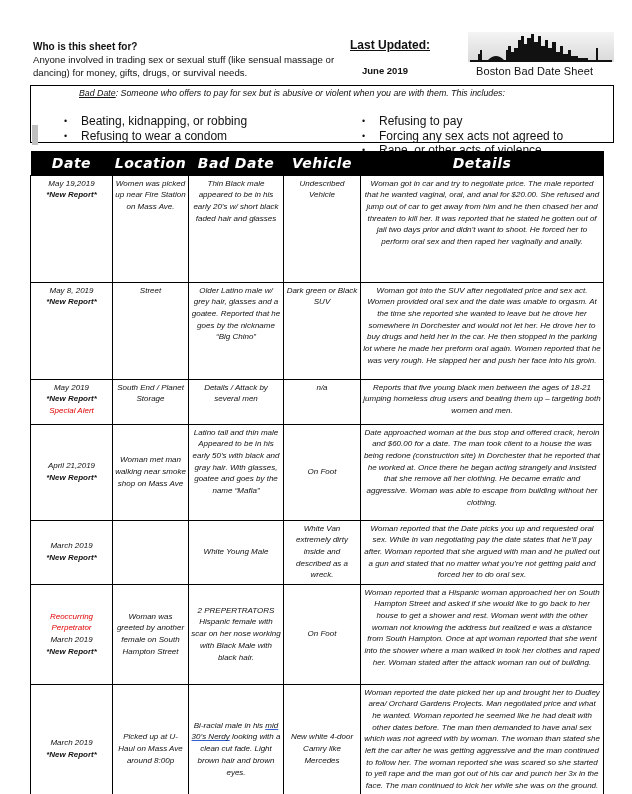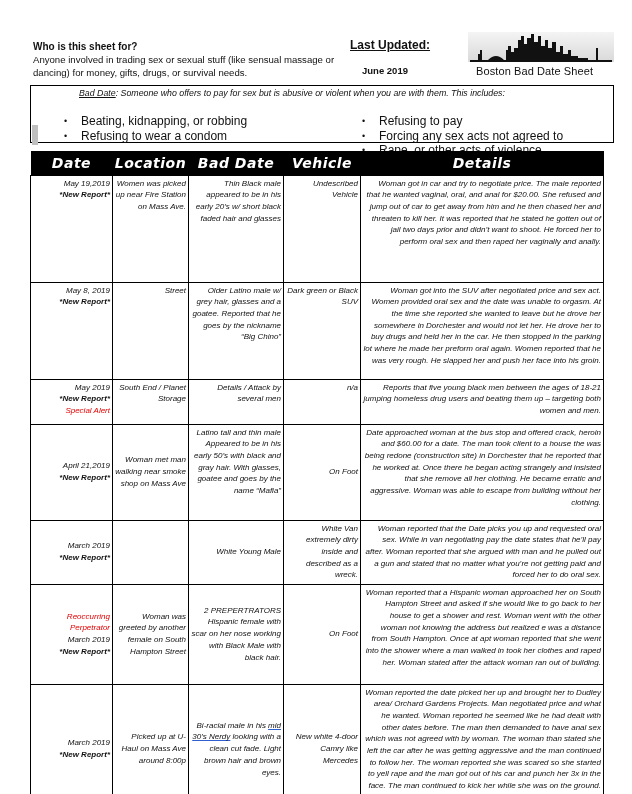--- a/index.html
+++ b/index.html
@@ -24,21 +24,21 @@
   .bullets li { position: relative; padding-left: 17px; white-space: nowrap; }
   .bullets li::before { content: "\2022"; position: absolute; left: 0; top: 0; font-size: 9px; }
   .bullets.left { left: 33px; }
   .bullets.right { left: 331px; }
   .greybar { position: absolute; left: 3px; top: 40px; width: 6px; height: 20px; background: #bfbfbf; }
 
   table.reports { position: absolute; left: 30px; top: 151px; width: 573px; border-collapse: collapse; table-layout: fixed; }
   table.reports th { background: #000; color: #fff; font-style: italic; font-weight: bold; font-size: 14px;
                      height: 24px; letter-spacing: 0.5px; font-family: "DejaVu Sans", sans-serif; }
   table.reports td { border: 1px solid #000; font-size: 8px; font-style: italic; line-height: 11.7px;
-                     vertical-align: top; text-align: right; padding: 2px 2px; }
+                     vertical-align: top; text-align: center; padding: 2px 2px; }
   td.mid { vertical-align: middle !important; }
   td.left { text-align: left; }
   .red { color: #e00000; }
   .bold-note { font-weight: bold; }
   .ul-blue { text-decoration: underline; text-decoration-color: #2f5fd0; }
 </style>
 </head>
 <body>
 
 <div class="who">

